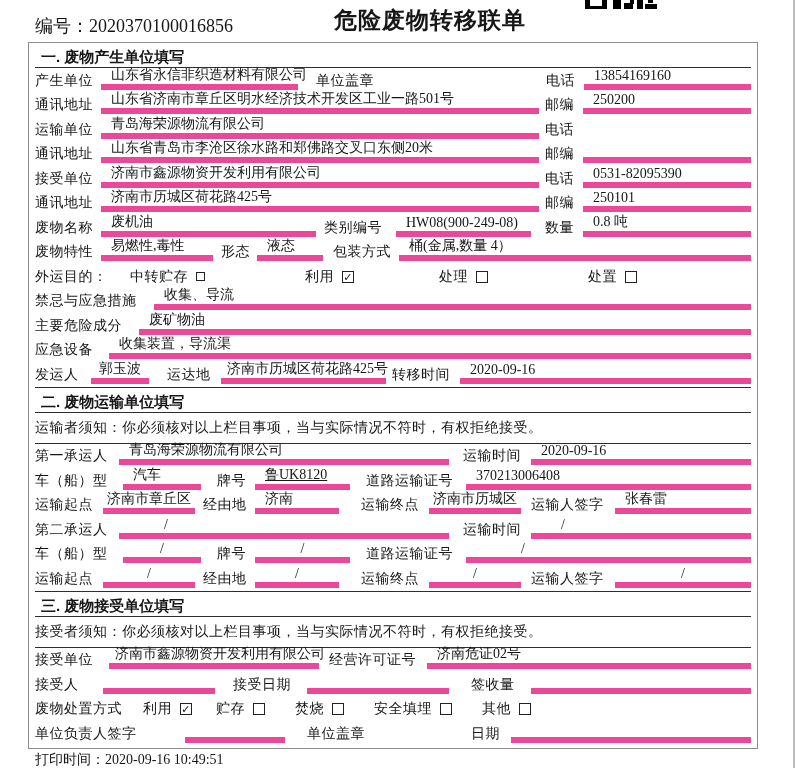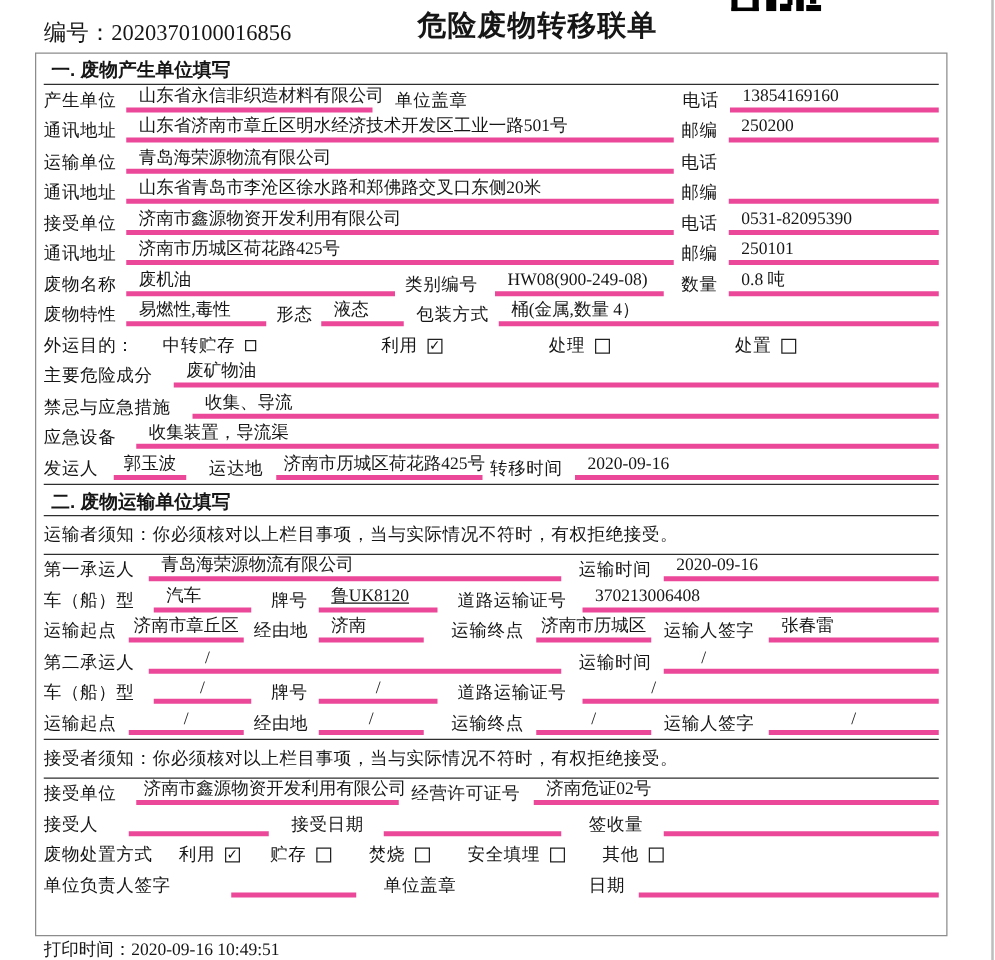--- a/index.html
+++ b/index.html
@@ -20,21 +20,21 @@
   .section+.section{border-top:1.5px solid #2e2e2e}
   .section-header{
     height:25px;line-height:27px;font-size:15px;font-weight:bold;padding-left:6px;
     font-family:"Liberation Sans","DejaVu Sans",sans-serif;border-bottom:1.5px solid #2e2e2e;
     box-sizing:border-box;white-space:nowrap;
   }
   .row{display:flex;align-items:flex-end;height:24.5px;box-sizing:border-box;padding-bottom:3px;font-size:14px}
   .row.note-row{height:31px;align-items:center;border-bottom:1.5px solid #2e2e2e;padding-bottom:0}
   .lbl,.plain{white-space:nowrap;overflow:visible;flex-shrink:0;letter-spacing:0.5px}
   .val{
-    border-bottom:4px solid #ec4899;white-space:nowrap;padding-left:10px;box-sizing:border-box;
+    border-bottom:6px solid #ec4899;white-space:nowrap;padding-left:10px;box-sizing:border-box;
     flex-shrink:0;min-height:18px;overflow:visible;
   }
   .note{white-space:nowrap;letter-spacing:0.5px}
   .cb{display:inline-flex;align-items:center;white-space:nowrap;flex-shrink:0;letter-spacing:0.5px}
   .box{
     display:inline-block;width:12px;height:12px;border:1px solid #222;margin-left:8px;
     font-size:11px;line-height:11px;text-align:center;color:#111;box-sizing:border-box;flex-shrink:0;
   }
   .box.small{width:9px;height:9px}
   .print-time{position:absolute;left:35px;top:751px;font-size:14px;white-space:nowrap}
@@ -127,26 +127,26 @@
         <span class="cb" style="margin-left: 85px;">
           <span>处理</span>
           <span class="box"></span>
         </span>
         <span class="cb" style="margin-left: 100px;">
           <span>处置</span>
           <span class="box"></span>
         </span>
       </div>
       <div class="row">
+        <span class="lbl" style="width: 107px;">禁忌与应急措施</span>
+        <span class="val" style="flex: 1 1 0%; margin-left: 12px;">收集、导流</span>
+      </div>
+      <div class="row">
         <span class="lbl" style="width: 92px;">主要危险成分</span>
         <span class="val" style="flex: 1 1 0%; margin-left: 12px;">废矿物油</span>
-      </div>
-      <div class="row">
-        <span class="lbl" style="width: 107px;">禁忌与应急措施</span>
-        <span class="val" style="flex: 1 1 0%; margin-left: 12px;">收集、导流</span>
       </div>
       <div class="row">
         <span class="lbl" style="width: 60px;">应急设备</span>
         <span class="val" style="flex: 1 1 0%; margin-left: 14px;">收集装置，导流渠</span>
       </div>
       <div class="row">
         <span class="lbl" style="width: 46px;">发运人</span>
         <span class="val" style="width: 58px; margin-left: 10px; padding-left: 0px; text-align: center;">郭玉波</span>
         <span class="lbl" style="width: 46px; margin-left: 18px;">运达地</span>
         <span class="val" style="width: 165px; margin-left: 8px; padding-left: 6px;">济南市历城区荷花路425号</span>
@@ -202,20 +202,21 @@
         <span class="val" style="width: 92px; margin-left: 8px; padding-left: 0px; text-align: center;">/</span>
         <span class="lbl" style="width: 46px; margin-left: 8px;">经由地</span>
         <span class="val" style="width: 84px; margin-left: 6px; padding-left: 0px; text-align: center;">/</span>
         <span class="lbl" style="width: 60px; margin-left: 22px;">运输终点</span>
         <span class="val" style="width: 92px; margin-left: 8px; padding-left: 0px; text-align: center;">/</span>
         <span class="lbl" style="width: 76px; margin-left: 10px;">运输人签字</span>
         <span class="val" style="flex: 1 1 0%; margin-left: 8px; padding-left: 0px; text-align: center;">/</span>
       </div>
     </div>
     <div class="section">
+      <div class="section-header">三. 废物接受单位填写</div>
       <div class="row note-row">
         <span class="note">接受者须知：你必须核对以上栏目事项，当与实际情况不符时，有权拒绝接受。</span>
       </div>
       <div class="row">
         <span class="lbl" style="width: 60px;">接受单位</span>
         <span class="val" style="width: 210px; margin-left: 14px; padding-left: 6px;">济南市鑫源物资开发利用有限公司</span>
         <span class="lbl" style="width: 90px; margin-left: 10px;">经营许可证号</span>
         <span class="val" style="flex: 1 1 0%; margin-left: 8px;">济南危证02号</span>
       </div>
       <div class="row">

